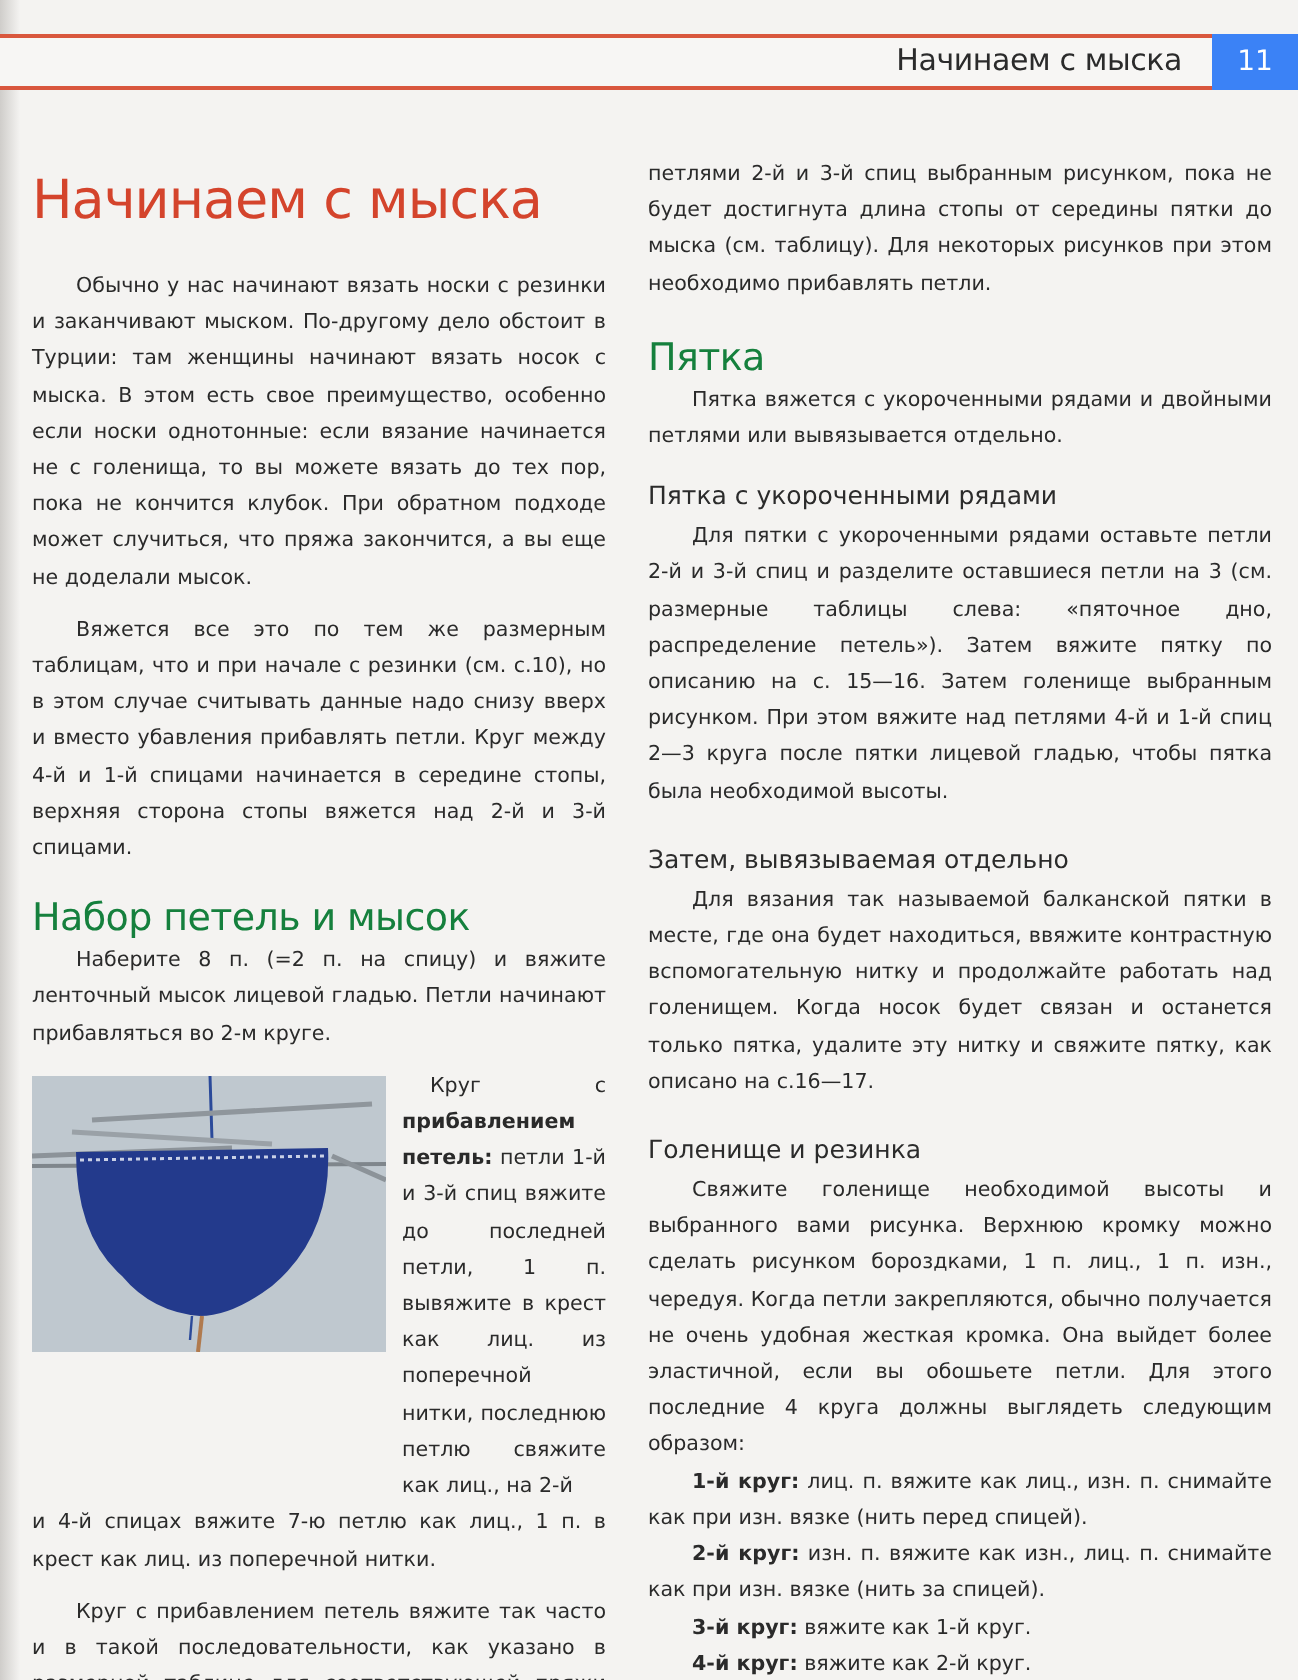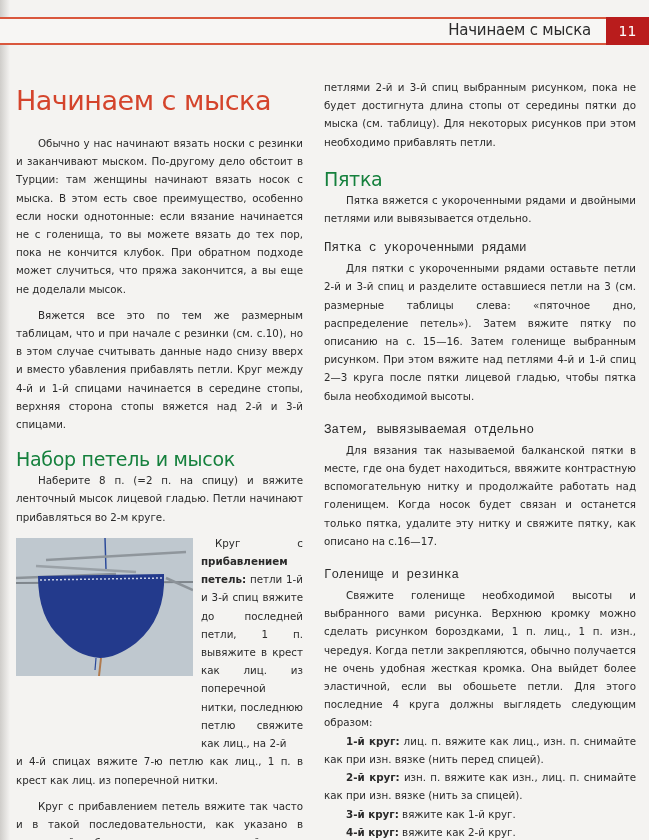--- a/index.html
+++ b/index.html
@@ -20,21 +20,21 @@
     border-bottom: 2px solid #d9573d;
     background: #f7f6f4;
   }
   .header-title {
     position: absolute; right: 58px; top: 21px;
     font-family: "DejaVu Sans", sans-serif;
     font-size: 15px; color: #2b2b2b; letter-spacing: -0.2px;
   }
   .page-number-box {
     position: absolute; left: 606px; top: 17px; width: 43px; height: 28px;
-    background: #b91c1c;
+    background: #3b82f6;
     color: #ffffff; font-size: 14px;
     display: flex; align-items: center; justify-content: center;
   }
   .col {
     position: absolute; top: 78px;
     font-size: 10.3px; line-height: 18.2px; text-align: justify;
   }
   .col-left { left: 16px; width: 287px; }
   .col-right { left: 324px; width: 312px; }
   .h1 {
@@ -43,21 +43,21 @@
     letter-spacing: -0.5px; line-height: 34px;
     margin: 6px 0 16px 0;
   }
   .h2 {
     color: #15803d; font-size: 19px; line-height: 24px;
     letter-spacing: -0.3px; font-weight: normal;
     margin: 8px 0 0 0;
   }
   .h3 {
     color: #2b2b2b; font-size: 12.5px; line-height: 18px;
-    font-weight: normal; margin: 10px 0 2px 0; font-family: Liberation Mono, monospace;
+    font-weight: normal; margin: 10px 0 2px 0;
   }
   p { text-indent: 22px; }
   p.noindent { text-indent: 0; }
   .spacer { height: 8px; }
   .photo-wrap { display: flex; gap: 8px; margin-top: 8px; }
   .photo {
     flex: 0 0 177px; height: 138px;
     background: linear-gradient(#b9c3cb, #c7ced4);
     position: relative; overflow: hidden; margin-top: 4px;
   }

